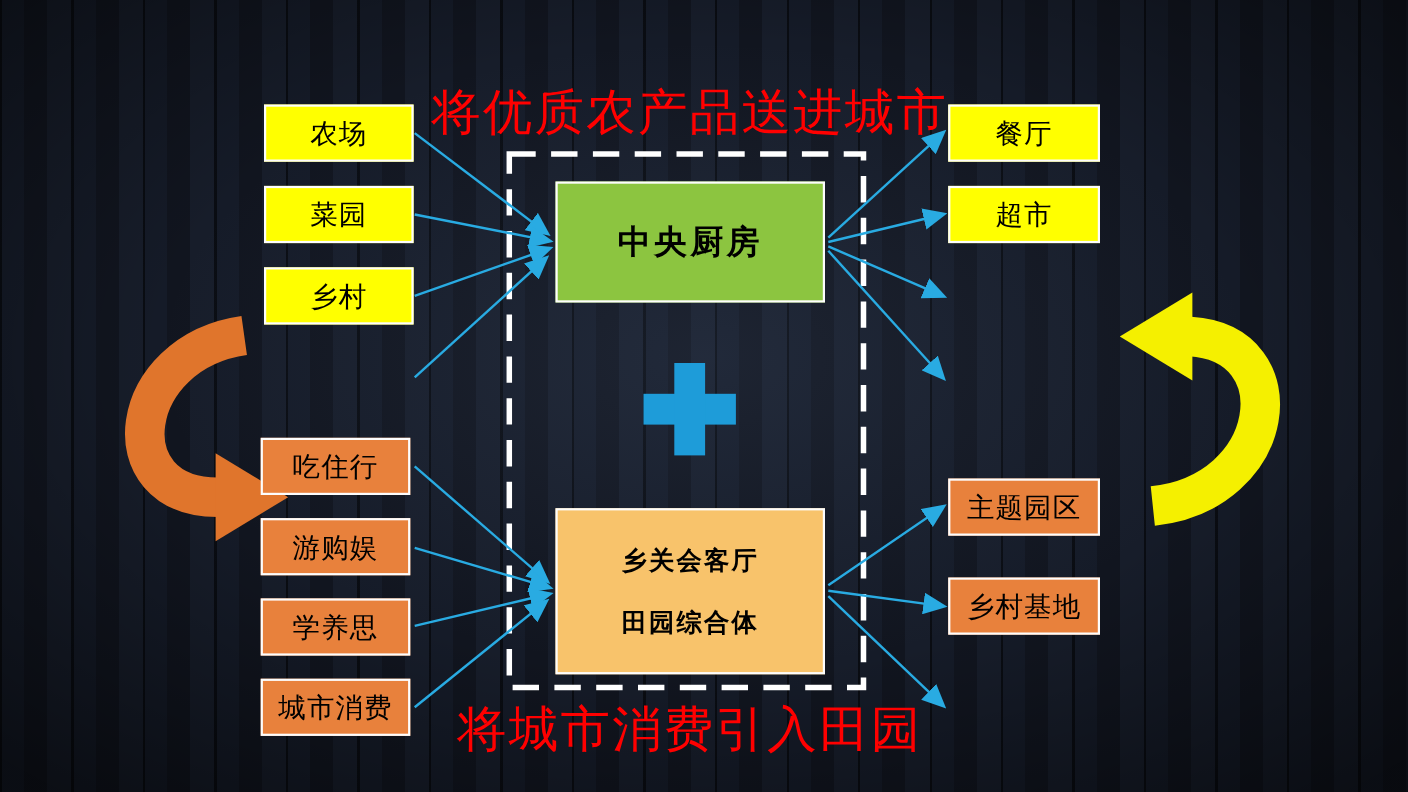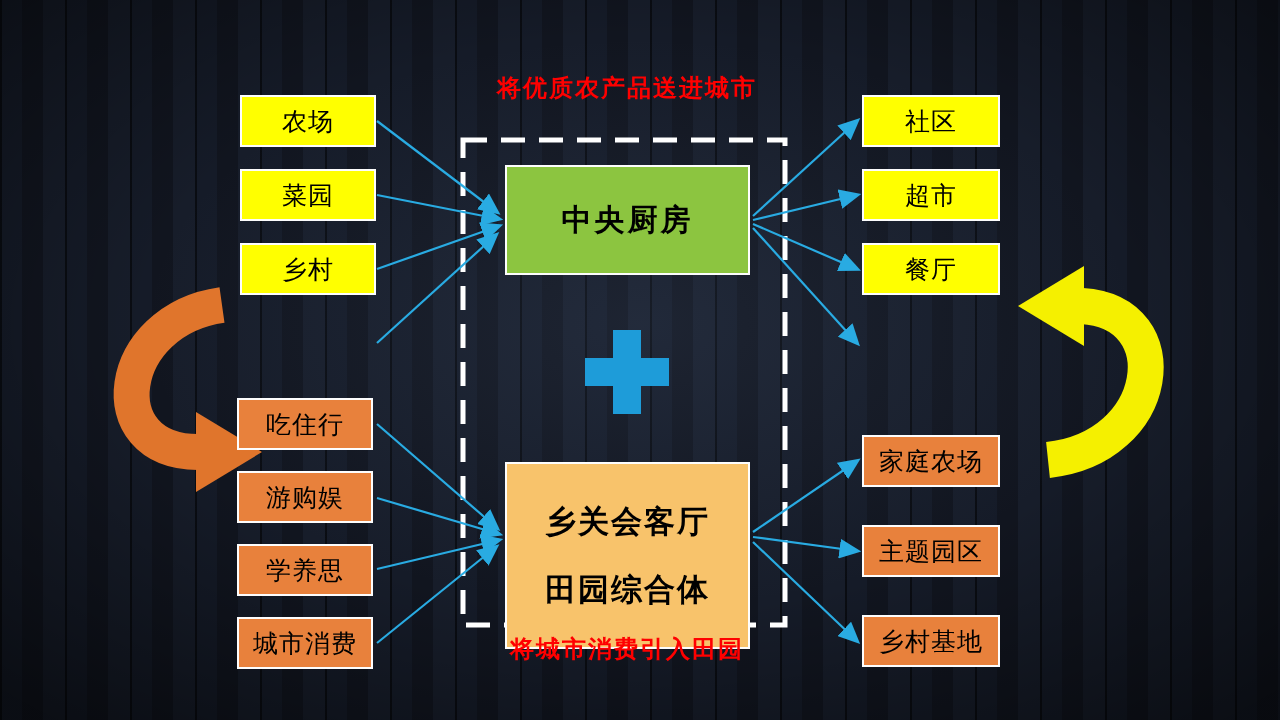--- a/index.html
+++ b/index.html
@@ -26,27 +26,27 @@
   .box{height:52px;display:flex;align-items:center;justify-content:center;
     font-size:25px;color:#000;letter-spacing:1px;
     border:2px solid #fdfdfd;box-sizing:border-box;}
   .yellow{background:var(--yellow-box,#FFFF00);}
   .orange{background:var(--orange-box,#E8813C);}
   .center-box{position:absolute;z-index:2;border:2px solid #fdfdfd;box-sizing:border-box;
     display:flex;flex-direction:column;align-items:center;justify-content:center;
     color:#000;font-weight:700;}
   #kitchen{left:505px;top:165px;width:245px;height:110px;
     background:var(--green-box,#8CC540);font-size:30px;letter-spacing:3px;}
-  #hall{left:505px;top:462px;width:245px;height:187px;
-    background:var(--tan-box,#F8C36B);font-size:31px;letter-spacing:2px;gap:26px;}
+  #hall{left:505px;top:462px;width:245px;height:151px;
+    background:var(--tan-box,#F8C36B);font-size:23px;letter-spacing:2px;gap:26px;}
   .plus{position:absolute;left:585px;top:330px;width:84px;height:84px;z-index:2;}
   .plus .h{position:absolute;left:0;top:28px;width:84px;height:28px;background:var(--plus-blue,#1E9CD9);}
   .plus .v{position:absolute;left:28px;top:0;width:28px;height:84px;background:var(--plus-blue,#1E9CD9);}
-  .title{position:absolute;z-index:3;color:var(--title-red,#FF0000);font-weight:700;
-    font-size:24px;letter-spacing:2px;white-space:nowrap;transform:translateX(-50%);}
+  .title{position:absolute;z-index:3;color:var(--title-red,#FF0000);font-weight:400;
+    font-size:45px;letter-spacing:2px;white-space:nowrap;transform:translateX(-50%);}
   #top-title{left:627px;top:72px;}
   #bottom-title{left:627px;top:633px;}
 </style>
 </head>
 <body>
 
 <div class="bg"></div>
 <div class="vignette"></div>
 
 <svg class="overlay" width="1280" height="720">
@@ -93,27 +93,25 @@
   </div>
 
 <div class="col" id="left-bottom">
     <div class="box orange">吃住行</div>
     <div class="box orange">游购娱</div>
     <div class="box orange">学养思</div>
     <div class="box orange">城市消费</div>
   </div>
 
 <div class="col" id="right-top">
-    <div class="box yellow">社区</div>
+    <div class="box yellow">餐厅</div>
     <div class="box yellow">超市</div>
-    <div class="box yellow">餐厅</div>
   </div>
 
 <div class="col" id="right-bottom">
-    <div class="box orange">家庭农场</div>
     <div class="box orange">主题园区</div>
     <div class="box orange">乡村基地</div>
   </div>
 
 <div class="center-box" id="kitchen">
   <span>中央厨房</span>
 </div>
 
 <div class="plus">
   <div class="h"></div>

